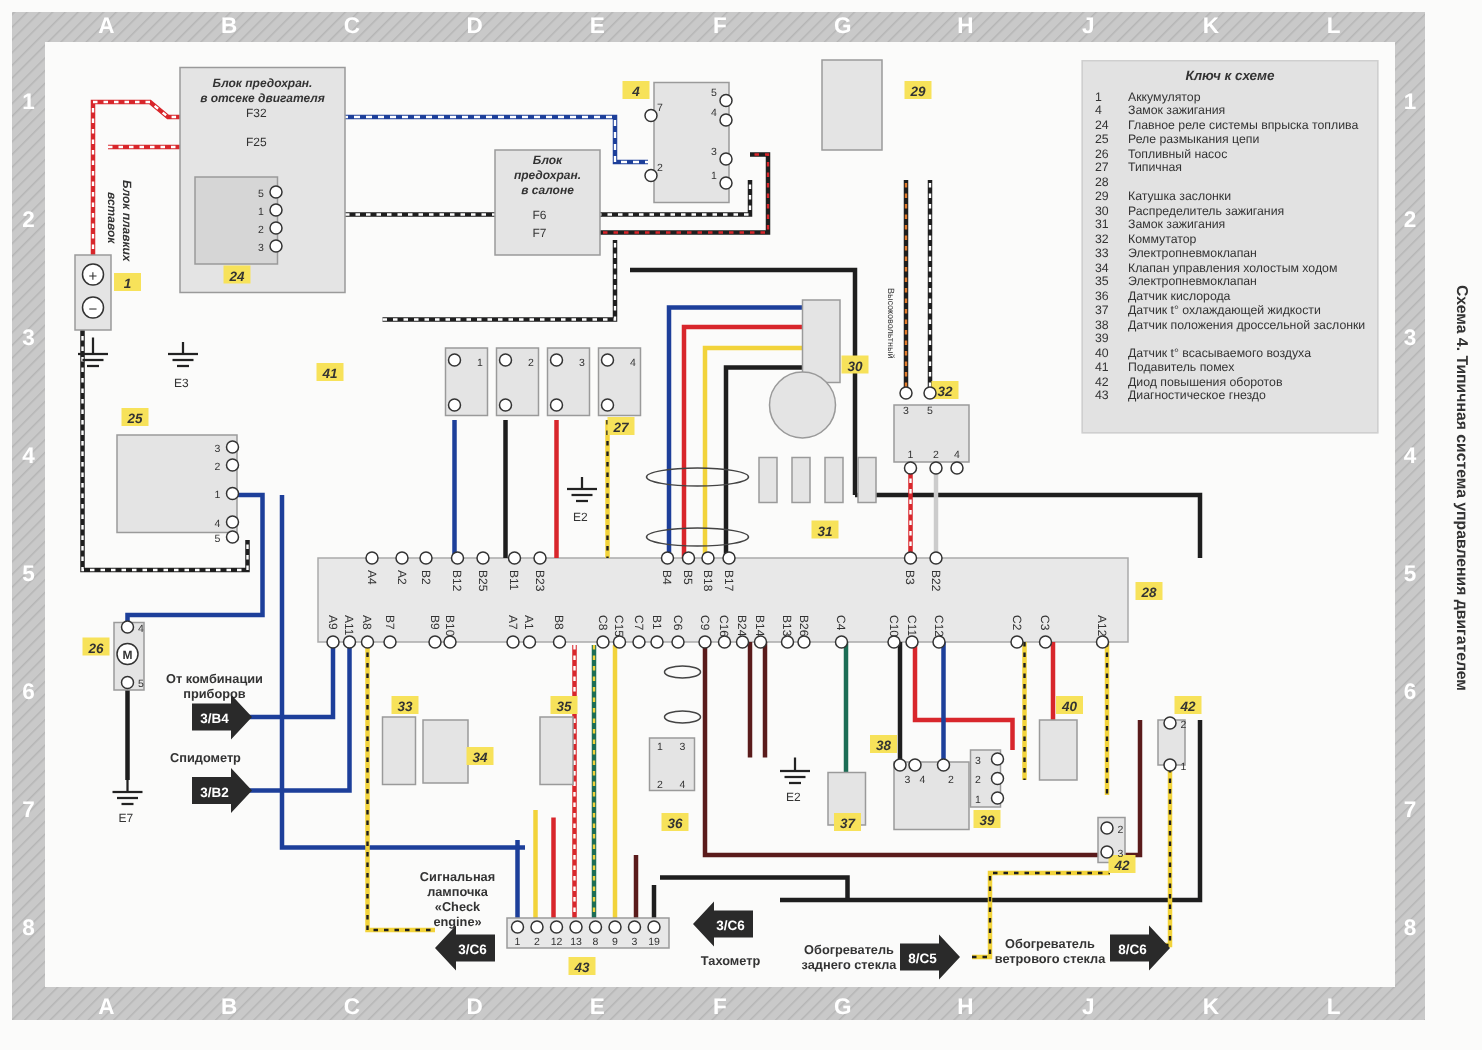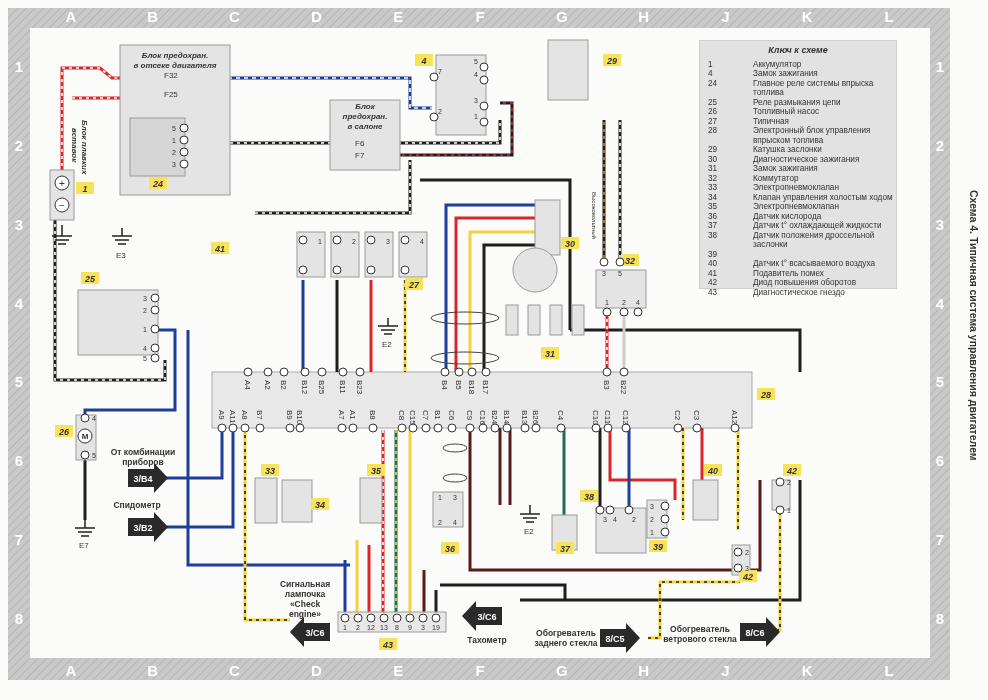--- a/index.html
+++ b/index.html
@@ -1,22 +1,22 @@
 <!DOCTYPE html>
 <html><head>
 <meta charset="utf-8">
 <style>
   html,body{margin:0;padding:0;background:#fbfbfa;}
   body{width:988px;height:700px;position:relative;overflow:hidden;font-family:"Liberation Sans",sans-serif;}
   #frame{position:absolute;left:0;top:0;width:988px;height:700px;}
-  .legend{position:absolute;left:699px;top:40px;width:196px;height:247px;background:#e2e2e2;border:1px solid #cfcfcf;font-size:8.2px;line-height:9.5px;color:#333;}
+  .legend{position:absolute;left:721px;top:40px;width:196px;height:247px;background:#e2e2e2;border:1px solid #cfcfcf;font-size:8.2px;line-height:9.5px;color:#333;}
   .legend-title{text-align:center;font-style:italic;font-weight:bold;font-size:9px;margin:5px 0 4px 0;}
   .legend-row{display:flex;padding-left:8px;}
   .legend-num{width:22px;flex:none;}
-  .legend-text{flex:1;margin-left:23px;}
+  .legend-text{flex:1;}
   .side-title{position:absolute;left:960px;top:190px;width:20px;height:300px;writing-mode:vertical-rl;font-weight:bold;font-size:10.5px;color:#333;}
   svg text{font-family:"Liberation Sans",sans-serif;}
 </style>
 </head>
 <body>
 
 <svg id="frame" width="988" height="700" viewBox="0 0 988 700" xmlns="http://www.w3.org/2000/svg">
   <defs>
     <pattern id="hatch" width="6" height="6" patternUnits="userSpaceOnUse" patternTransform="rotate(45)">
       <rect width="6" height="6" fill="#c9c9c9"></rect>
@@ -587,29 +587,28 @@
       <div class="legend-row">
         <span class="legend-num">26</span>
         <span class="legend-text">Топливный насос</span>
       </div>
       <div class="legend-row">
         <span class="legend-num">27</span>
         <span class="legend-text">Типичная</span>
       </div>
       <div class="legend-row">
         <span class="legend-num">28</span>
-        <span class="legend-text">Электронный блок управления впрыском топлива</span>
       </div>
       <div class="legend-row">
         <span class="legend-num">29</span>
         <span class="legend-text">Катушка заслонки</span>
       </div>
       <div class="legend-row">
         <span class="legend-num">30</span>
-        <span class="legend-text">Диагностическое зажигания</span>
+        <span class="legend-text">Распределитель зажигания</span>
       </div>
       <div class="legend-row">
         <span class="legend-num">31</span>
         <span class="legend-text">Замок зажигания</span>
       </div>
       <div class="legend-row">
         <span class="legend-num">32</span>
         <span class="legend-text">Коммутатор</span>
       </div>
       <div class="legend-row">

